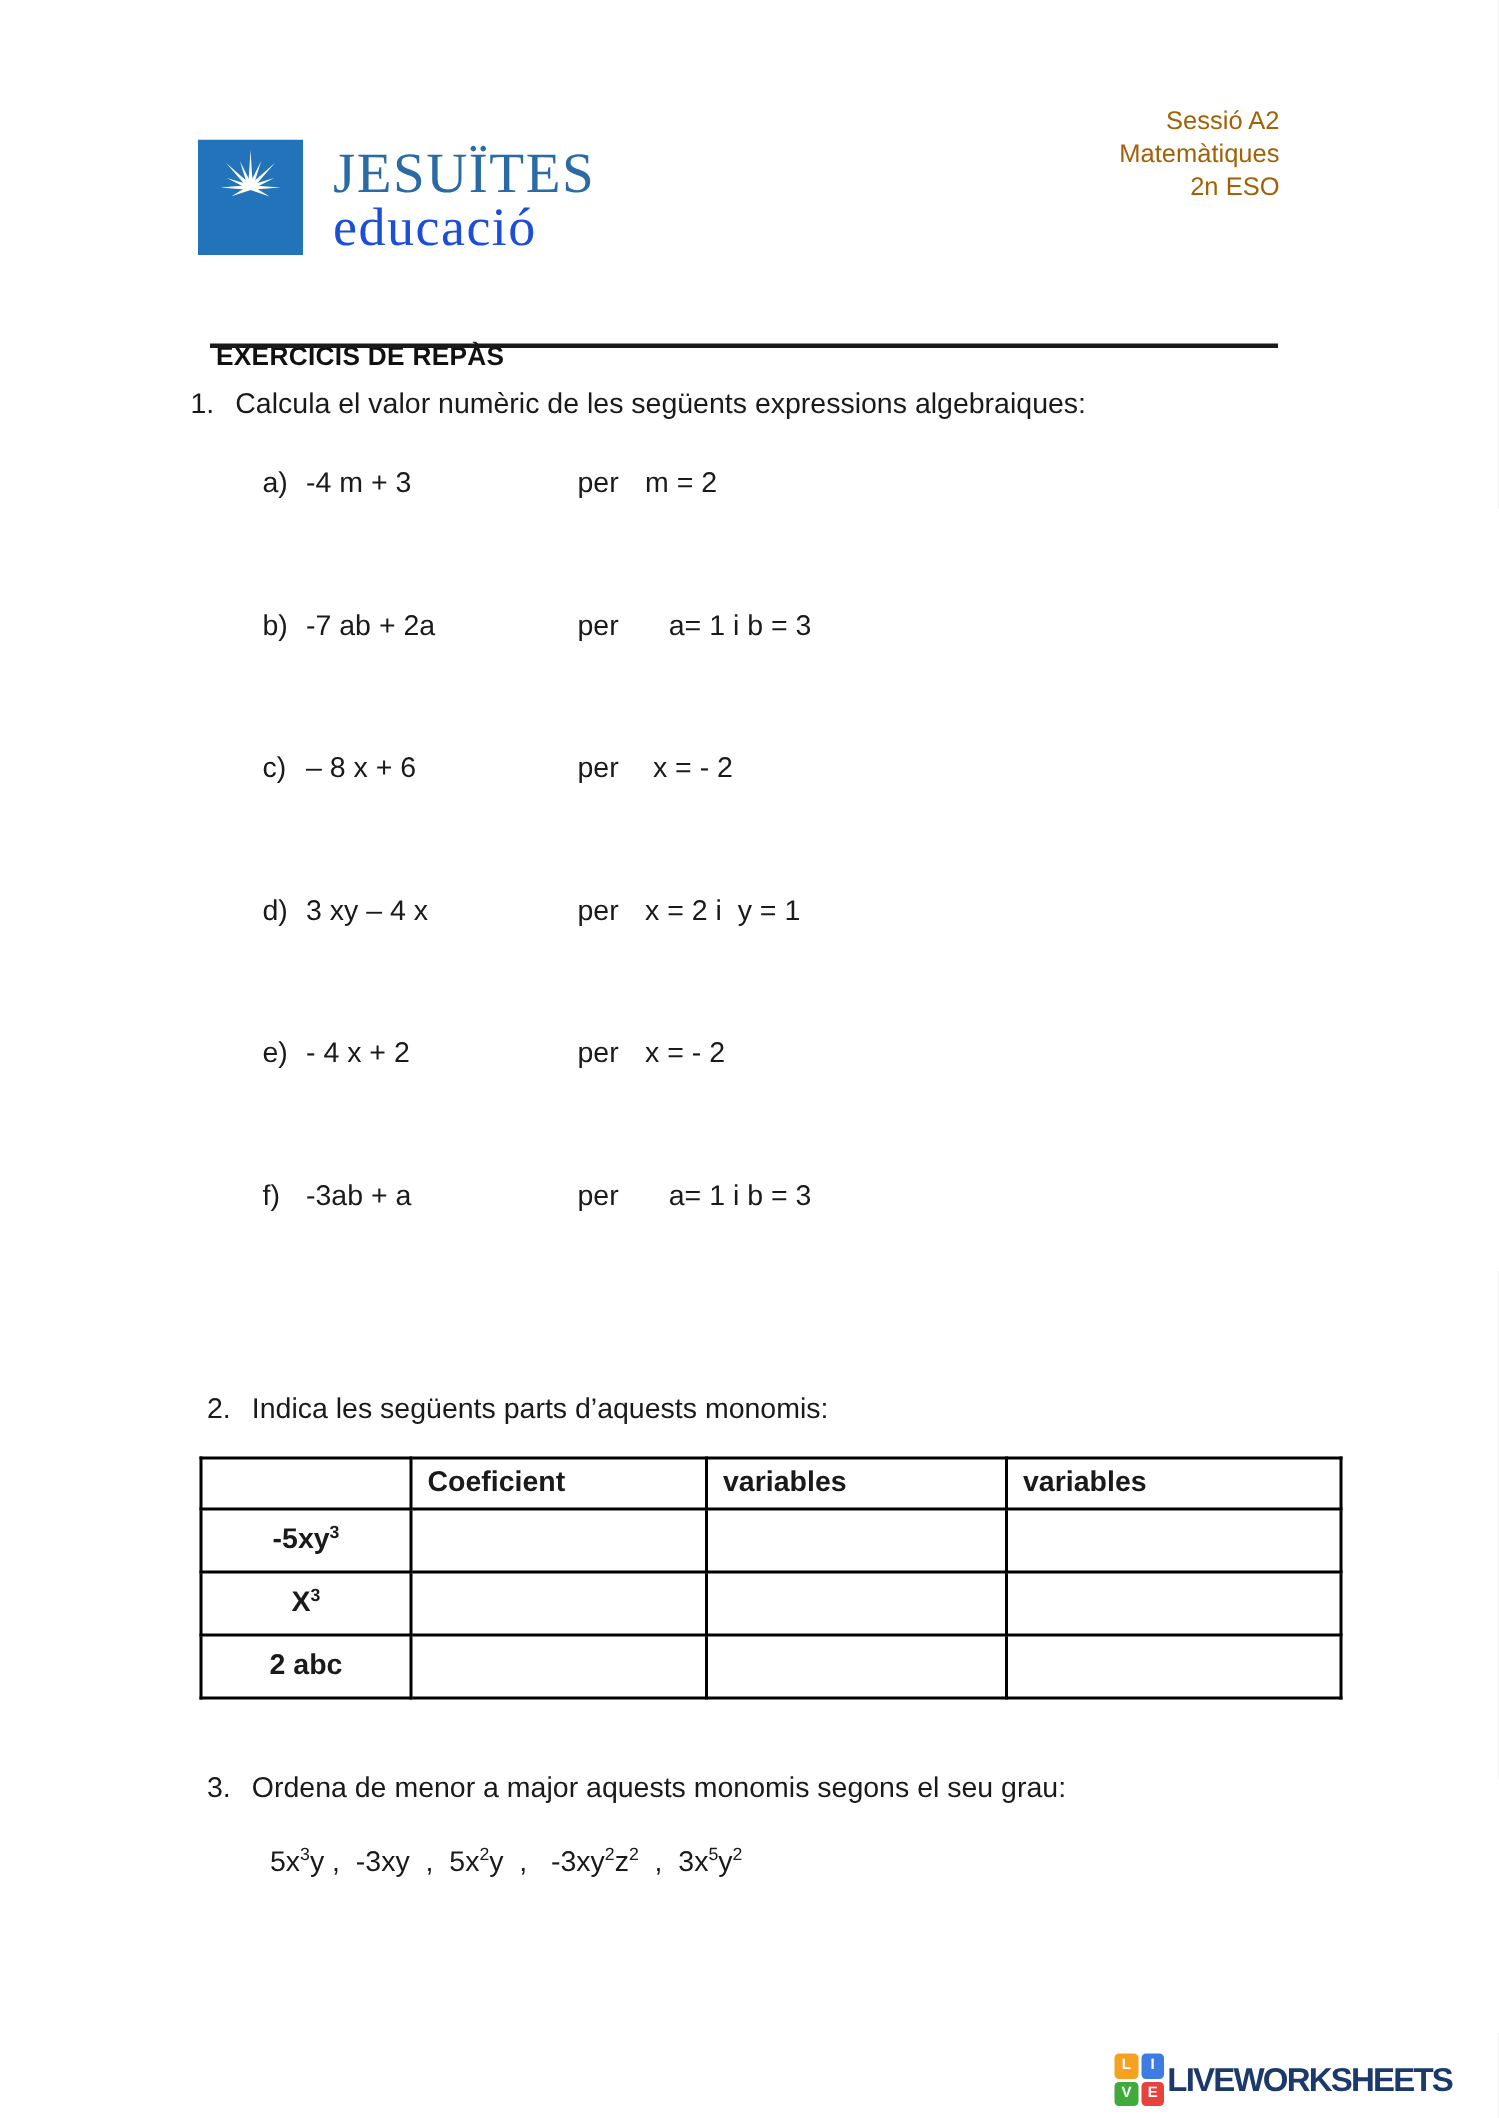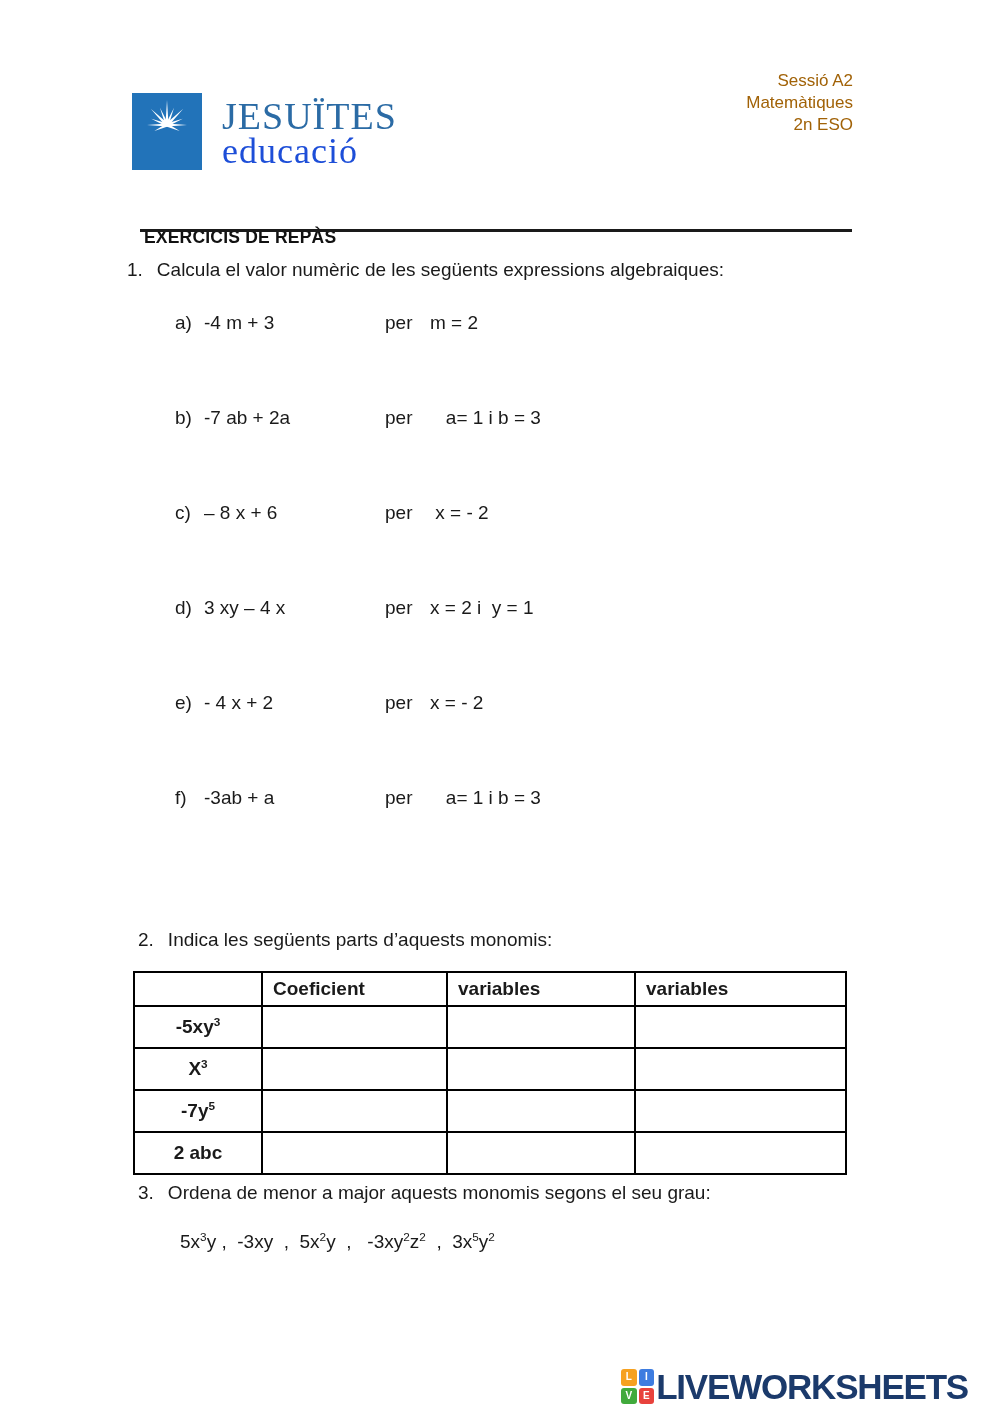--- a/index.html
+++ b/index.html
@@ -45,21 +45,21 @@
   .item-expr{width:181px;flex:none;white-space:pre;}
   .item-per{width:45px;flex:none;}
   .item-cond{white-space:pre;}
 
   
   .monomial-table{
     position:absolute;left:133px;top:971px;
     border-collapse:collapse;table-layout:fixed;
   }
   .monomial-table td,.monomial-table th{
-    border:2px solid #000;font-size:19px;padding:0 0 0 10px;
+    border:2px solid #000;font-size:19px;padding:0 12px 0 10px;
     text-align:left;vertical-align:middle;
   }
   .monomial-table th{font-weight:bold;}
   .monomial-table td.row-label{font-weight:bold;text-align:center;padding:0;}
   .col0{width:116px;} .col1{width:173px;} .col2{width:176px;margin-top:44px;} .col3{width:199px;}
   tr.hdr{height:34px;} tr.datarow{height:42px;}
   sup{font-size:0.62em;}
 
   .monomials{position:absolute;left:180px;top:1230px;font-size:19px;white-space:pre;}
 
@@ -71,21 +71,21 @@
   .grid-icon{
     width:33px;height:35px;flex:none;
     display:grid;grid-template-columns:1fr 1fr;grid-template-rows:1fr 1fr;
     gap:2px;margin-right:2px;
   }
   .grid-sq{
     border-radius:3px;color:#fff;font-size:10px;font-weight:bold;
     display:flex;align-items:center;justify-content:center;line-height:1;
   }
   .wordmark{
-    font-size:35px;font-weight:800;color:#1b3a6b;
+    font-size:22px;font-weight:800;color:#1b3a6b;
     letter-spacing:-1.2px;line-height:35px;
   }
 </style>
 </head>
 <body>
 
 <div class="page">
 
   <div class="logo">
     <svg class="logo-box" viewBox="0 0 70 77" xmlns="http://www.w3.org/2000/svg">
@@ -182,26 +182,20 @@
       <td></td>
       <td></td>
     </tr>
     <tr class="datarow">
       <td class="row-label">X<sup>3</sup></td>
       <td></td>
       <td></td>
       <td></td>
     </tr>
     <tr class="datarow">
-      <td class="row-label">-7y<sup>5</sup></td>
-      <td></td>
-      <td></td>
-      <td></td>
-    </tr>
-    <tr class="datarow">
       <td class="row-label">2 abc</td>
       <td></td>
       <td></td>
       <td></td>
     </tr>
   </tbody>
     </table>
 
   <div class="ex-head ex3-head">
     <span class="ex-num">3.</span>

